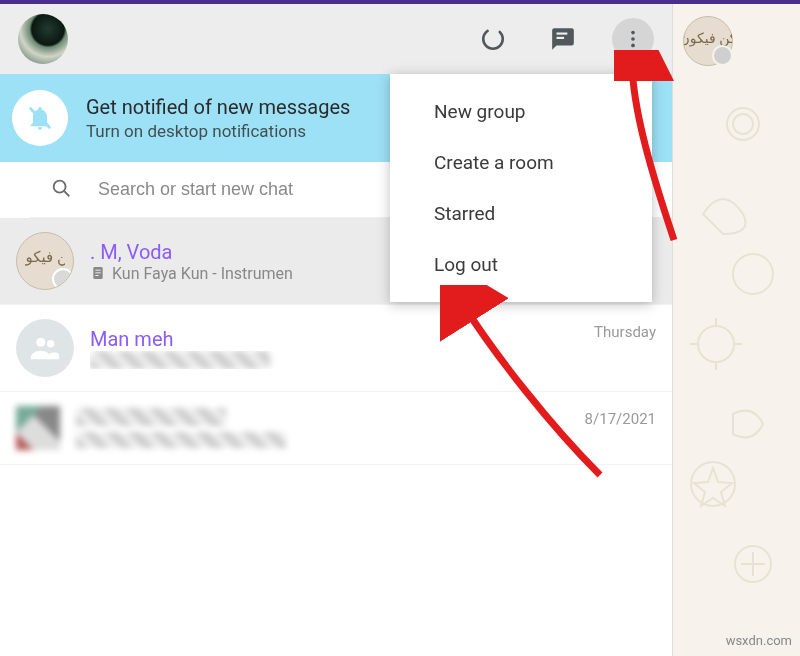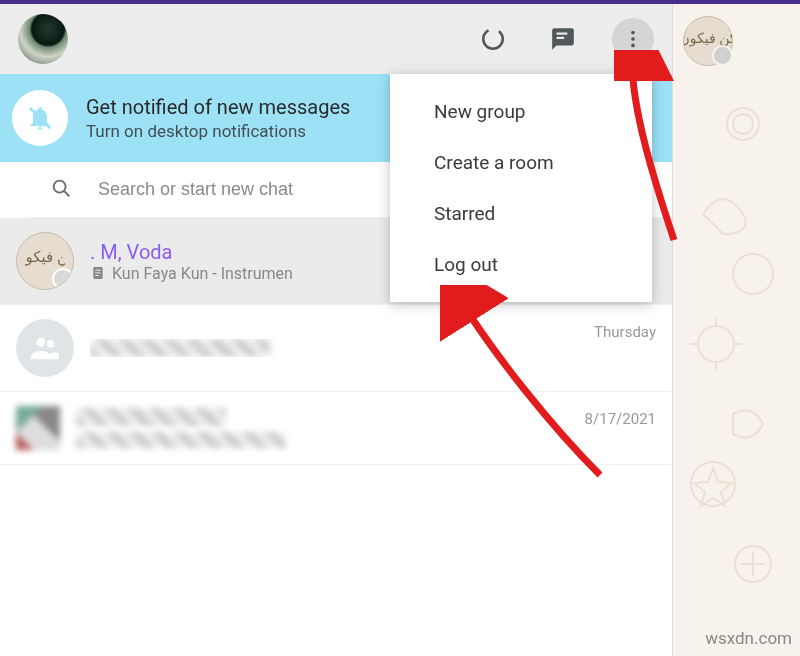--- a/index.html
+++ b/index.html
@@ -127,21 +127,21 @@
     .doodles {
       position: absolute; inset: 70px 0 0 0;
       opacity: .3;
     }
     .doodle { position:absolute; stroke:#b8a98c; fill:none; stroke-width:2; }
     
     .arrow {
       position: absolute; z-index: 20; pointer-events: none;
     }
     .watermark {
-      position: absolute; bottom: 8px; right: 8px; font-size: 17px; color: #888; z-index: 5;
+      position: absolute; bottom: 8px; right: 8px; font-size: 13px; color: #888; z-index: 5;
     }
   </style>
 </head>
 <body>
 
 <div class="top-accent"></div>
 <div class="container">
   <div class="left-panel">
 
     <div class="header">
@@ -220,20 +220,21 @@
     <div class="chat-item">
       <div class="chat-avatar">
         <svg width="34" height="34" viewBox="0 0 24 24" fill="#fff">
             <circle cx="9" cy="8" r="3.2"></circle>
             <circle cx="16" cy="9" r="2.6"></circle>
             <path d="M2 19c0-3 3.5-5 7-5s7 2 7 5v1H2z"></path>
             <path d="M14 19c0-2 2-4 5-4s3 2 3 4v1h-8z"></path>
           </svg>
       </div>
       <div class="chat-info">
+        <div class="chat-title">Man meh</div>
         <div class="chat-sub">
           <span class="blur-block" style="width:180px;height:18px;display:inline-block"></span>
         </div>
       </div>
       <div class="chat-time">Thursday</div>
     </div>
 
     <div class="chat-item">
       <div class="blur-avatar"></div>
       <div class="chat-info">

